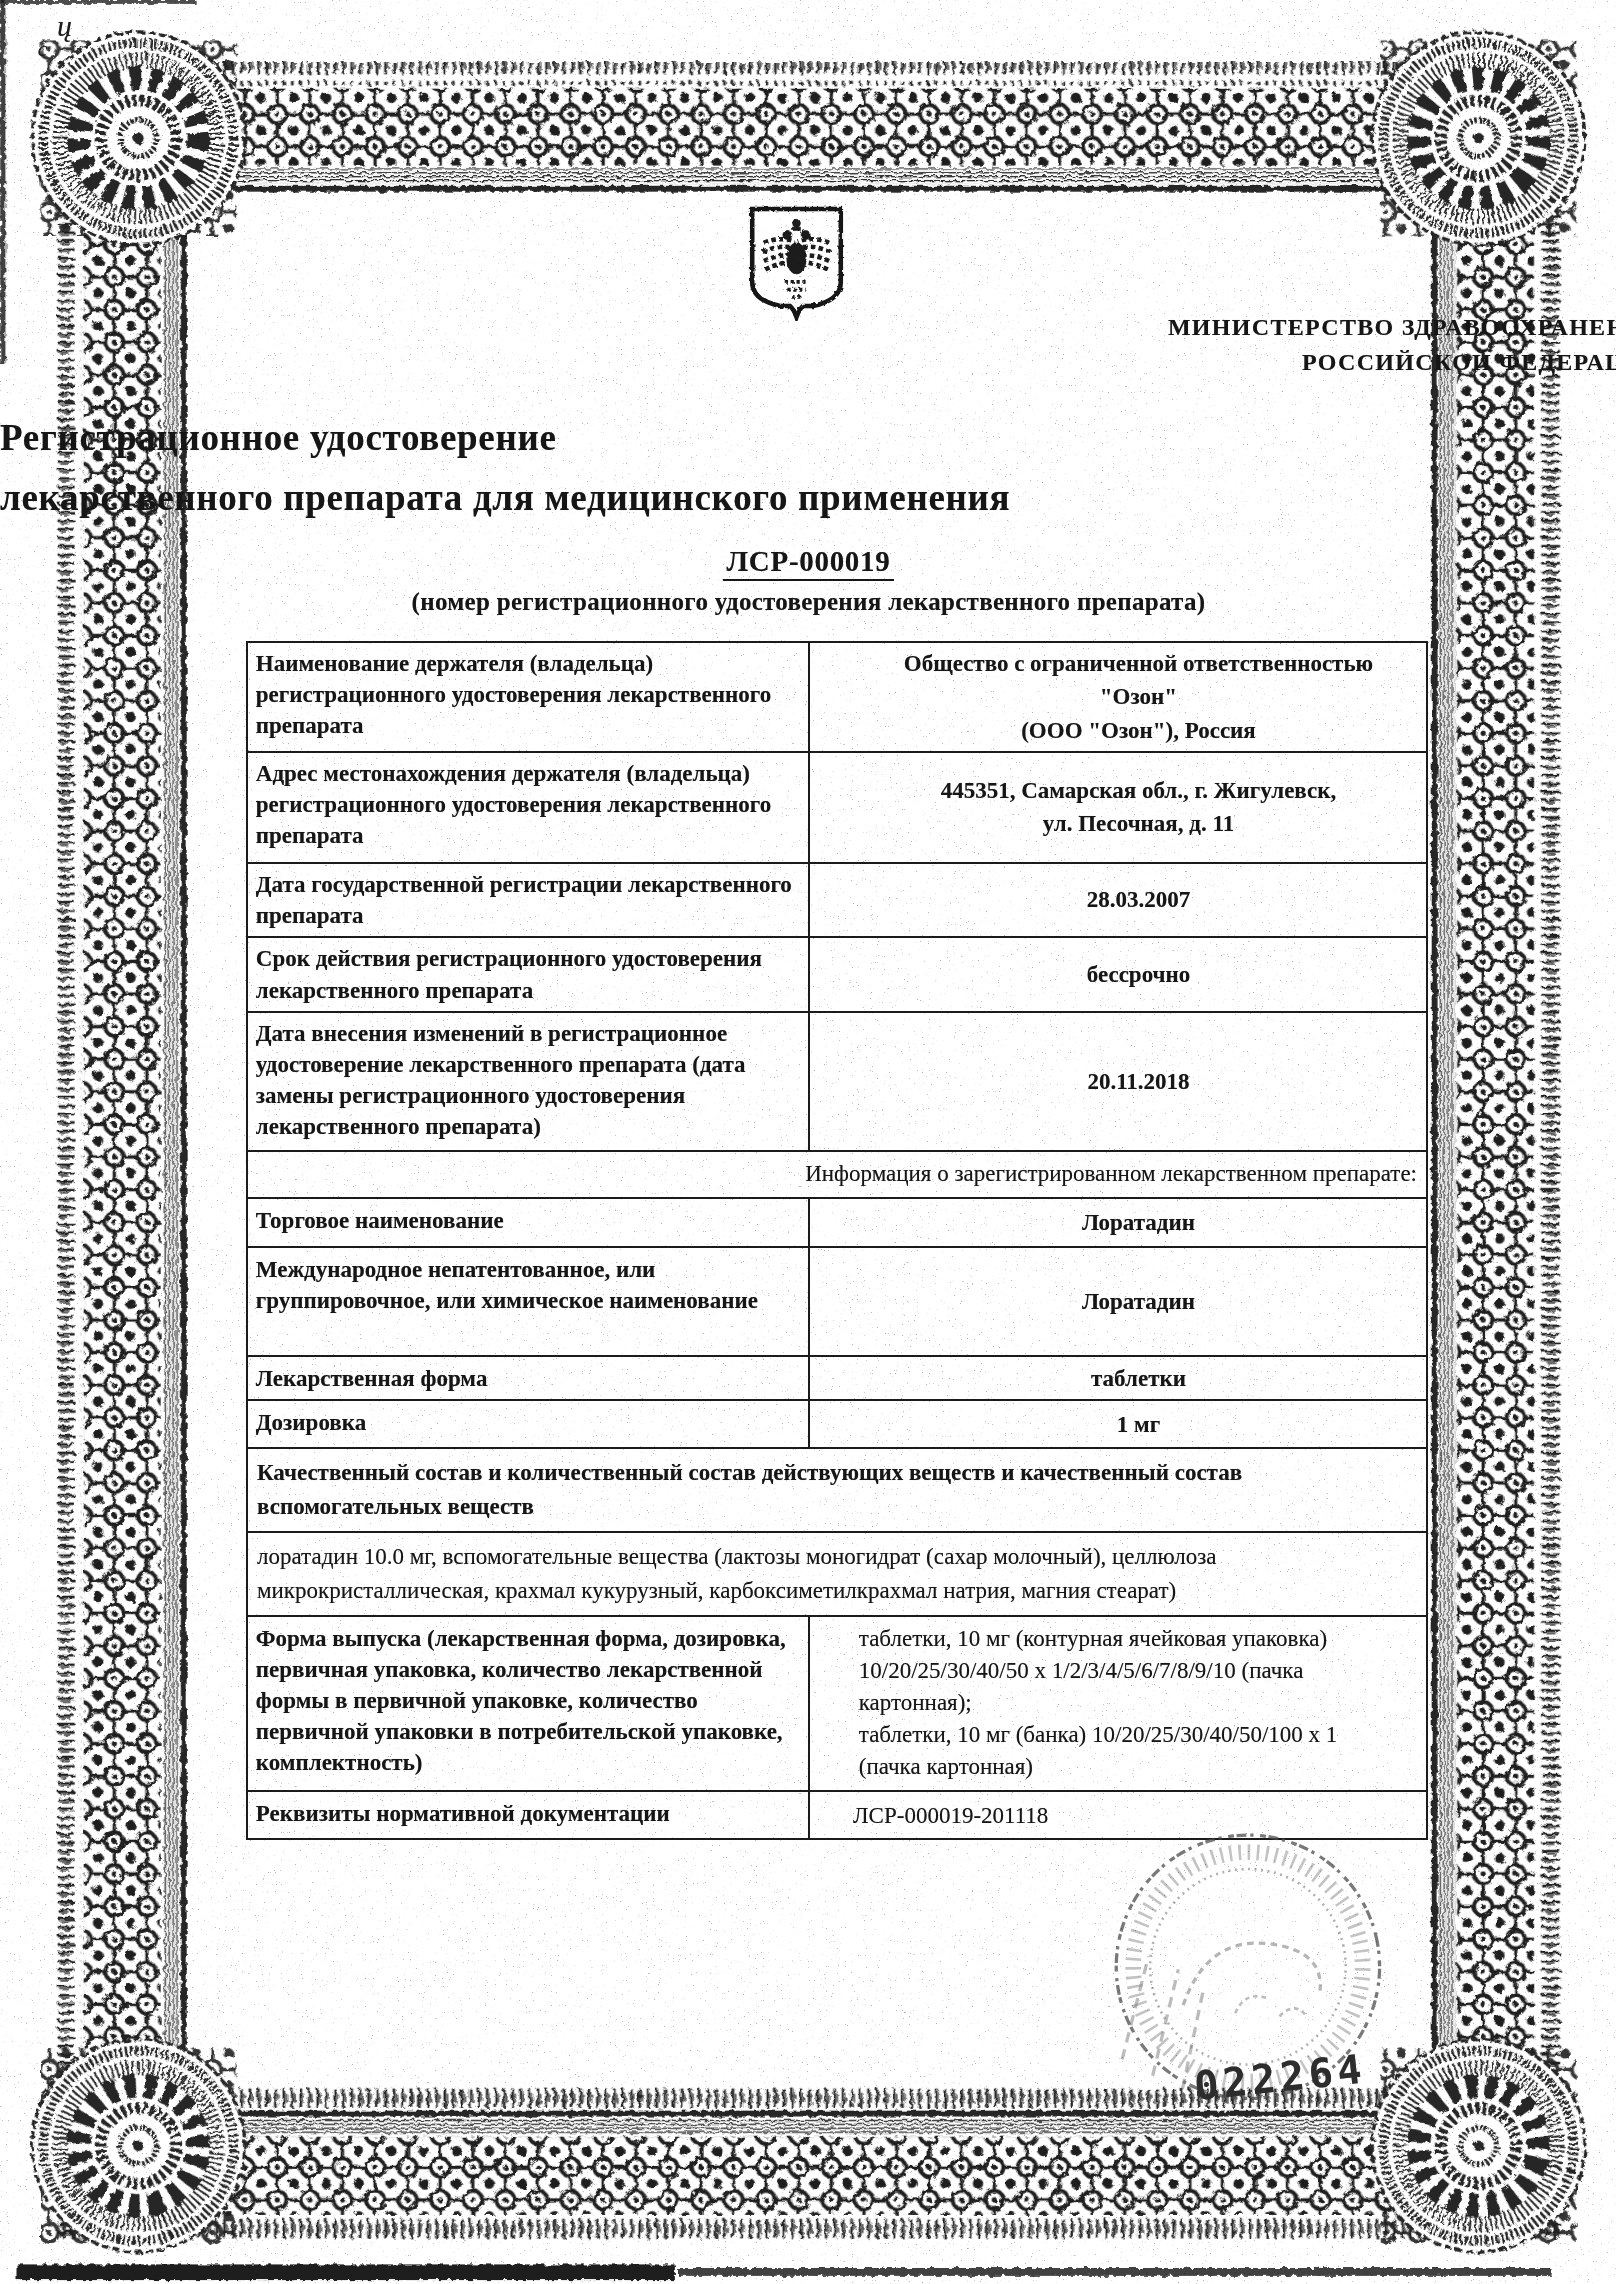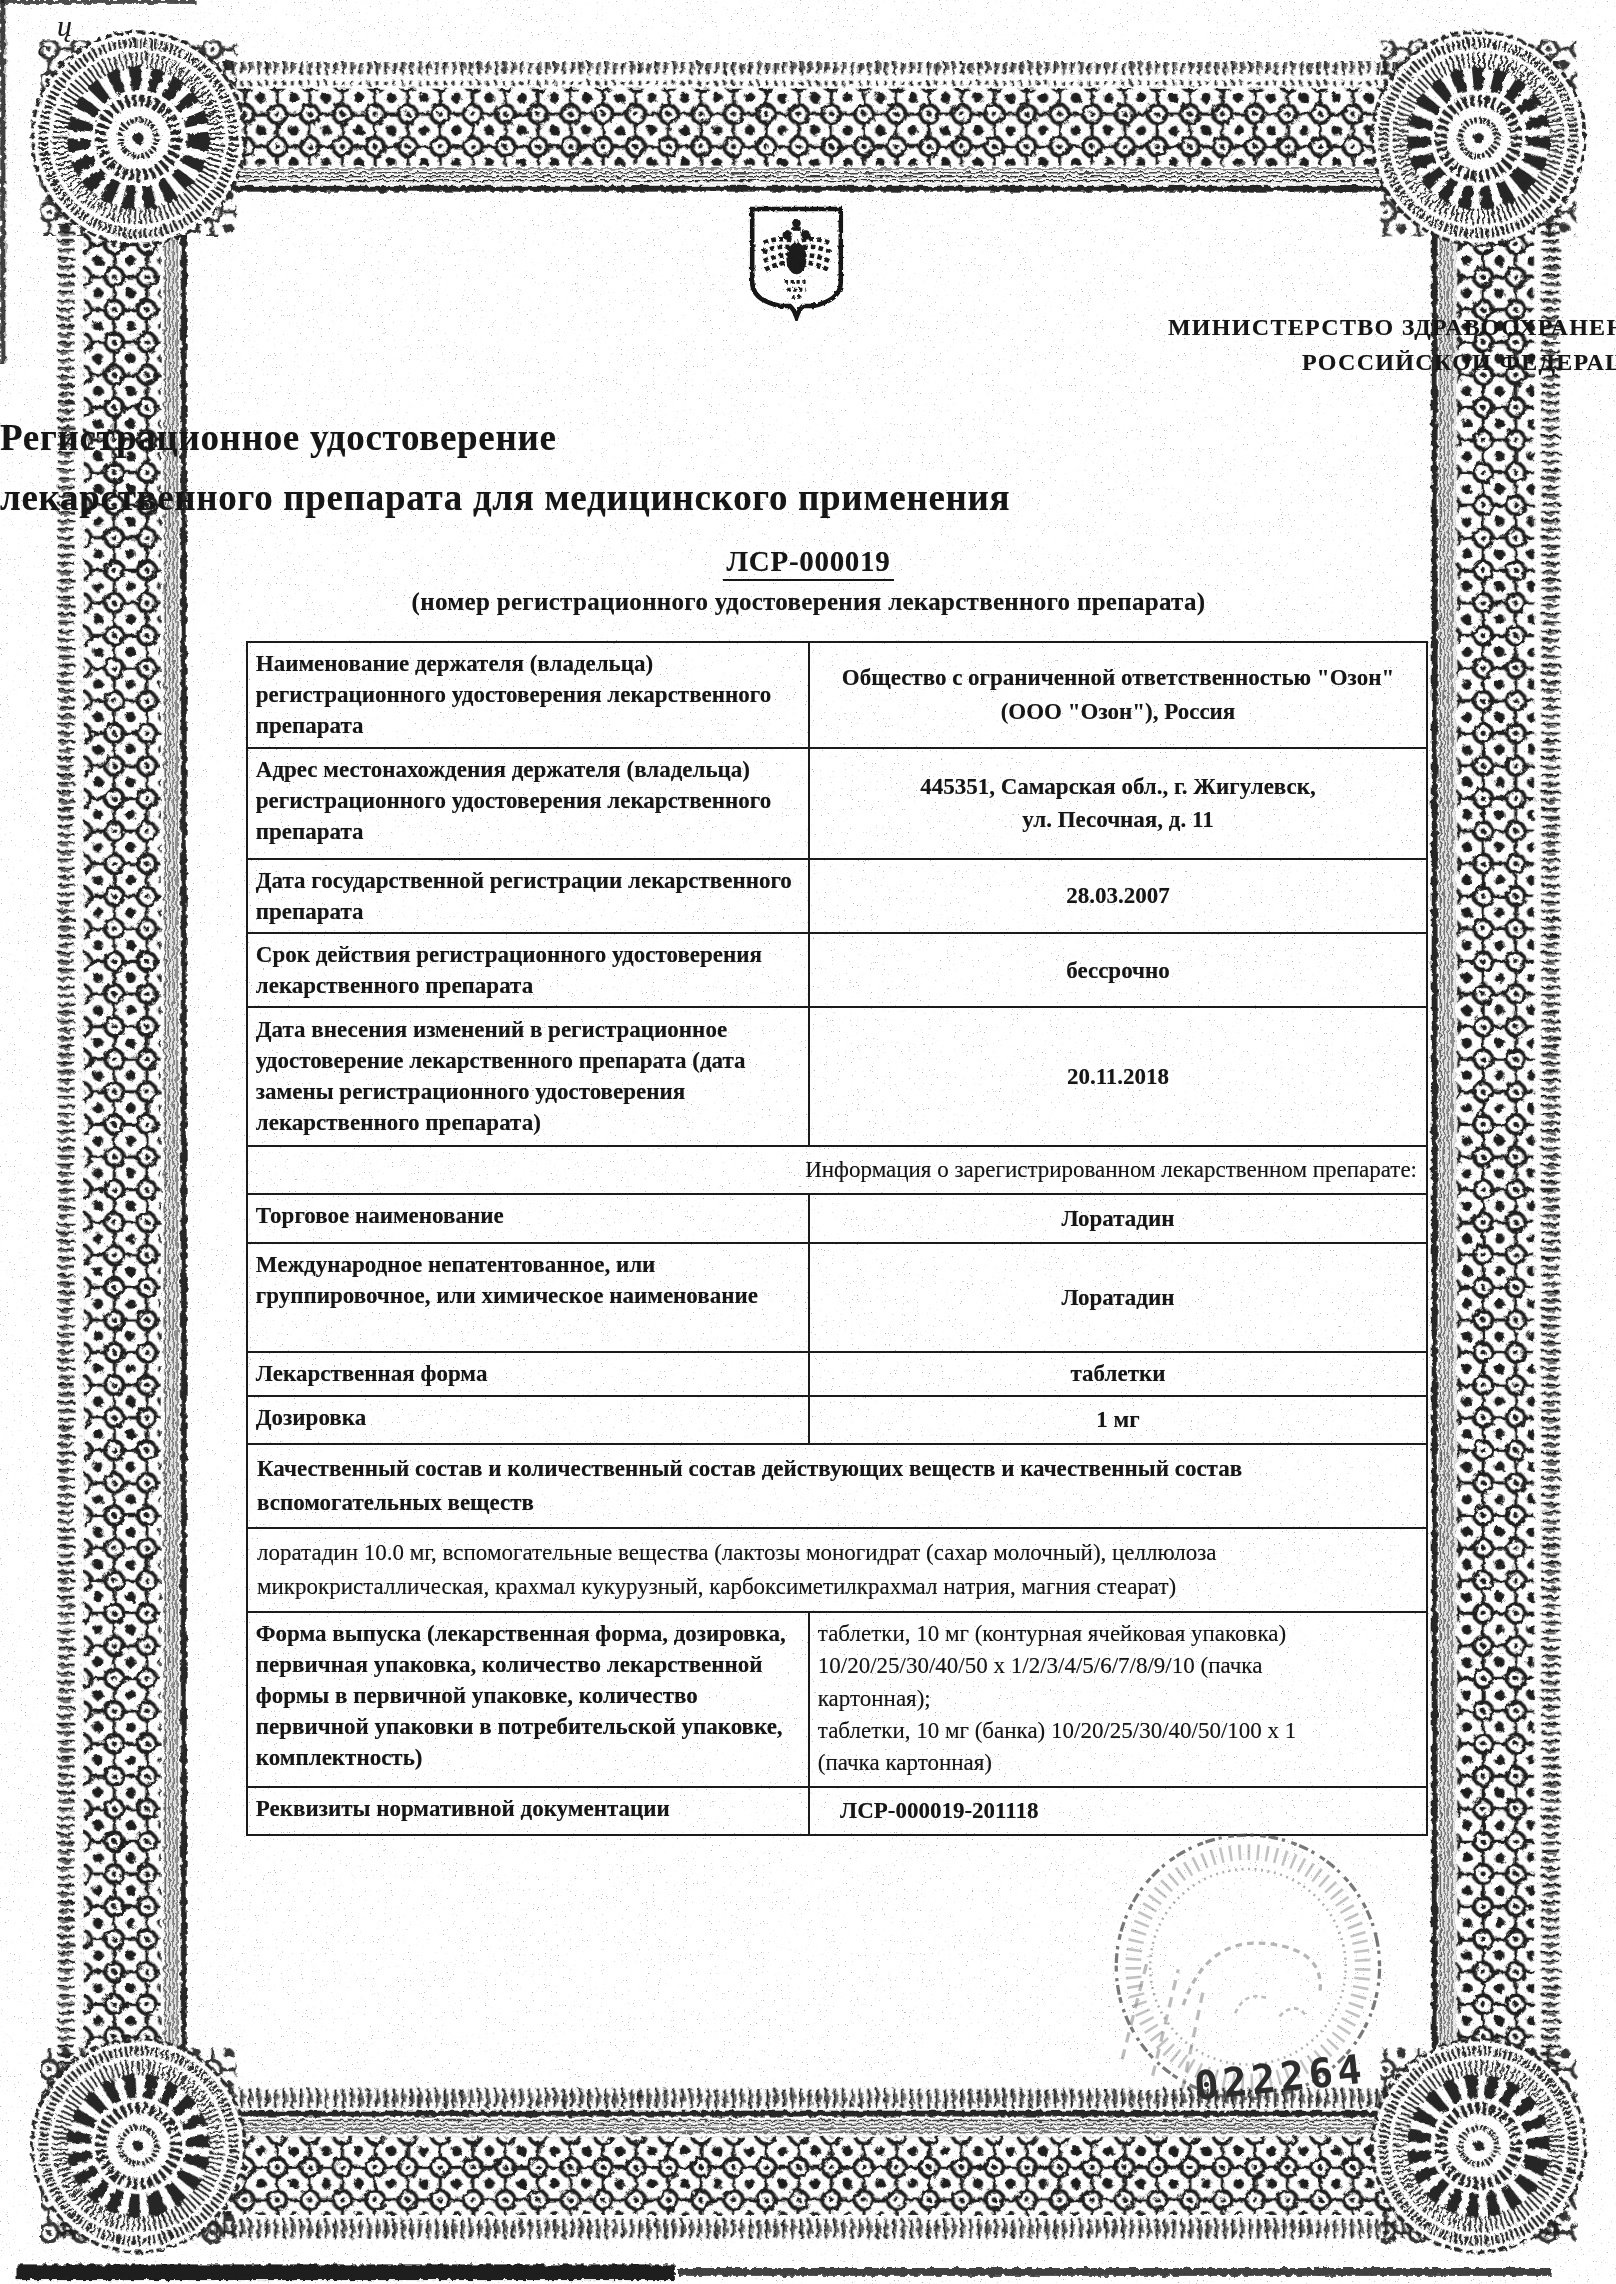--- a/index.html
+++ b/index.html
@@ -30,39 +30,39 @@
   .reg-number span{display:inline-block;border-bottom:2.6px solid #171717;padding:0 3.9px 1.3px 3.9px;}
   .reg-caption{position:absolute;left:0;top:588px;width:1617px;text-align:center;
     font-weight:bold;font-size:25px;letter-spacing:0.3px;}
 
   .doc-table{
     position:absolute;left:246px;top:641px;width:1178px;
     border:2.6px solid #1b1b1b;
     font-size:23px;line-height:1.42;
     background:rgba(255,255,255,.55);
   }
-  .tr{display:flex;border-top:2px solid #1b1b1b;}
+  .tr{display:flex;border-top:2px solid #1b1b1b;gap:41px;}
   .tr:first-child{border-top:none;}
   .td{box-sizing:border-box;}
   .td.label{
     width:562px;flex:0 0 562px;border-right:2px solid #1b1b1b;
     padding:5.2px 10.4px 5.2px 7.8px;font-weight:bold;line-height:1.35;
     display:flex;align-items:flex-start;
   }
   .td.value{
     flex:1;display:flex;align-items:center;justify-content:center;
     text-align:center;font-weight:bold;padding:3.9px 11.7px;white-space:pre-line;
     line-height:1.45;
   }
   .td.value.vleft{
     justify-content:flex-start;text-align:left;font-weight:normal;
     align-items:flex-start;padding:5.2px 6.5px 5.2px 7.8px;line-height:1.4;
   }
-  .td.value.vnorm{font-weight:bold;justify-content:flex-start;text-align:left;
-    align-items:center;padding-left:2px;margin-left:28px;}
+  .td.value.vnorm{font-weight:normal;justify-content:flex-start;text-align:left;
+    align-items:center;padding-left:2px;}
   .td.full{width:100%;padding:6.5px 9px;white-space:pre-line;}
   .td.full.center{text-align:right;font-weight:normal;}
   .td.full.boldleft{text-align:left;font-weight:bold;line-height:1.5;}
   .td.full.normal{text-align:left;font-weight:normal;line-height:1.5;}
 
   .stamp{position:absolute;left:1079px;top:1812px;width:352px;height:313px;z-index:3;}
   .stamp svg{transform:rotate(-13deg);}
   .stamp-number{
     position:absolute;left:1194px;top:2052px;width:215px;z-index:4;
     font-family:"DejaVu Sans Mono","Liberation Mono",monospace;

